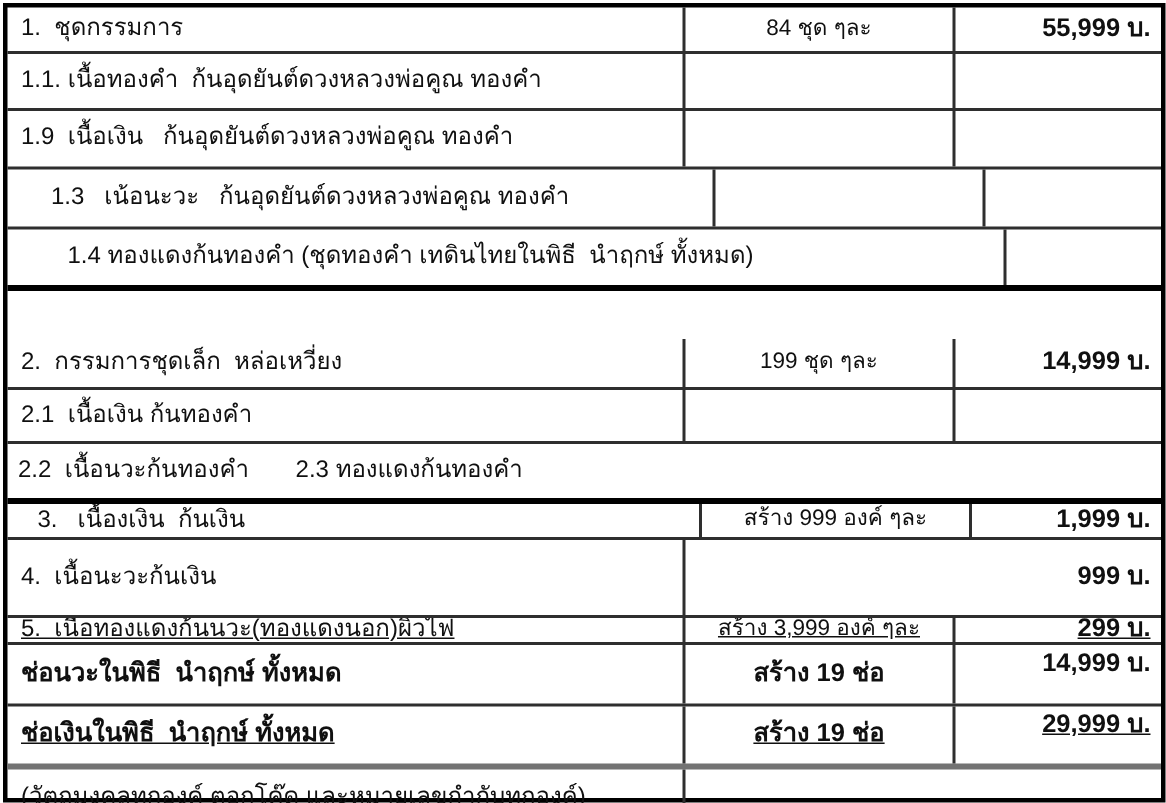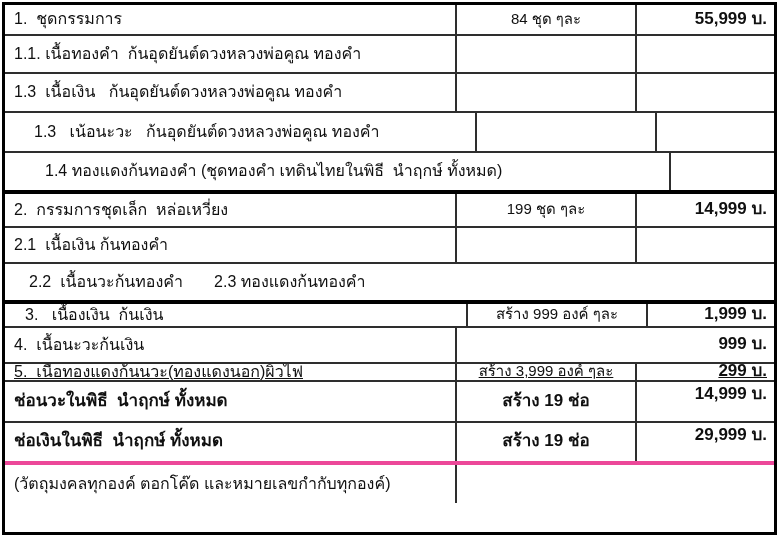--- a/index.html
+++ b/index.html
@@ -19,40 +19,40 @@
     display:flex;flex-direction:row;align-items:stretch;
     border-bottom:2px solid #2e2e2e;
     flex:0 0 auto;box-sizing:border-box;
   }
   
   .row:nth-child(1){height:31px;}
   .row:nth-child(2){height:38px;}
   .row:nth-child(3){height:39px;}
   .row:nth-child(4){height:40px;padding-left:20px;}
   .row:nth-child(5){height:41px;border-bottom:4px solid #000;}
-  .row:nth-child(6){height:34px;}
+  .row:nth-child(6){height:34px;margin-top:32px;}
   .row:nth-child(7){height:36px;}
   .row:nth-child(8){height:40px;border-bottom:4px solid #000;}
   .row:nth-child(9){height:24px;padding-left:11px;}
-  .row:nth-child(10){height:36px;}
+  .row:nth-child(10){height:52px;}
   .row:nth-child(11){height:18px;text-decoration:underline;}
   .row:nth-child(12){height:41px;}
-  .row:nth-child(13){height:42px;border-bottom:4px solid #ec4899;}
+  .row:nth-child(13){height:42px;border-bottom:4px solid #737373;text-decoration:underline;}
   .row:nth-child(14){height:38px;border-bottom:none;}
   .cell{
     box-sizing:border-box;
     display:flex;align-items:center;
     white-space:pre;overflow:hidden;
     font-size:16px;line-height:1.1;
     padding:1px 4px 2px 4px;
   }
   .cell + .cell{border-left:2px solid #2e2e2e;}
   .c1{width:450px;padding-left:9px;justify-content:flex-start;}
   .c12{width:630px;padding-left:6px;justify-content:flex-start;margin-left:34px;}
-  .c123{flex:1 1 auto;padding-left:24px;justify-content:flex-start;}
+  .c123{flex:1 1 auto;padding-left:7px;justify-content:flex-start;}
   .c2{width:180px;justify-content:center;font-size:15px;}
   .c3{flex:1 1 auto;justify-content:flex-end;padding-right:7px;font-size:17px;}
   .c23{flex:1 1 auto;}
   .bold{font-weight:700;}
   .big{font-size:17px;}
   .vtop{align-items:flex-start;padding-top:3px;}
 </style>
 </head>
 <body>
 
@@ -61,21 +61,21 @@
       <div class="cell c1">1.  ชุดกรรมการ</div>
       <div class="cell c2">84 ชุด ๆละ</div>
       <div class="cell c3 bold">55,999 บ.</div>
     </div>
     <div class="row">
       <div class="cell c1">1.1. เนื้อทองคำ  ก้นอุดยันต์ดวงหลวงพ่อคูณ ทองคำ</div>
       <div class="cell c2"></div>
       <div class="cell c3"></div>
     </div>
     <div class="row">
-      <div class="cell c1">1.3  เนื้อเงิน   ก้นอุดยันต์ดวงหลวงพ่อคูณ ทองคำ</div>
+      <div class="cell c1">1.9  เนื้อเงิน   ก้นอุดยันต์ดวงหลวงพ่อคูณ ทองคำ</div>
       <div class="cell c2"></div>
       <div class="cell c3"></div>
     </div>
     <div class="row">
       <div class="cell c1">1.3   เน้อนะวะ   ก้นอุดยันต์ดวงหลวงพ่อคูณ ทองคำ</div>
       <div class="cell c2"></div>
       <div class="cell c3"></div>
     </div>
     <div class="row">
       <div class="cell c12">1.4 ทองแดงก้นทองคำ (ชุดทองคำ เทดินไทยในพิธี  นำฤกษ์ ทั้งหมด)</div>

